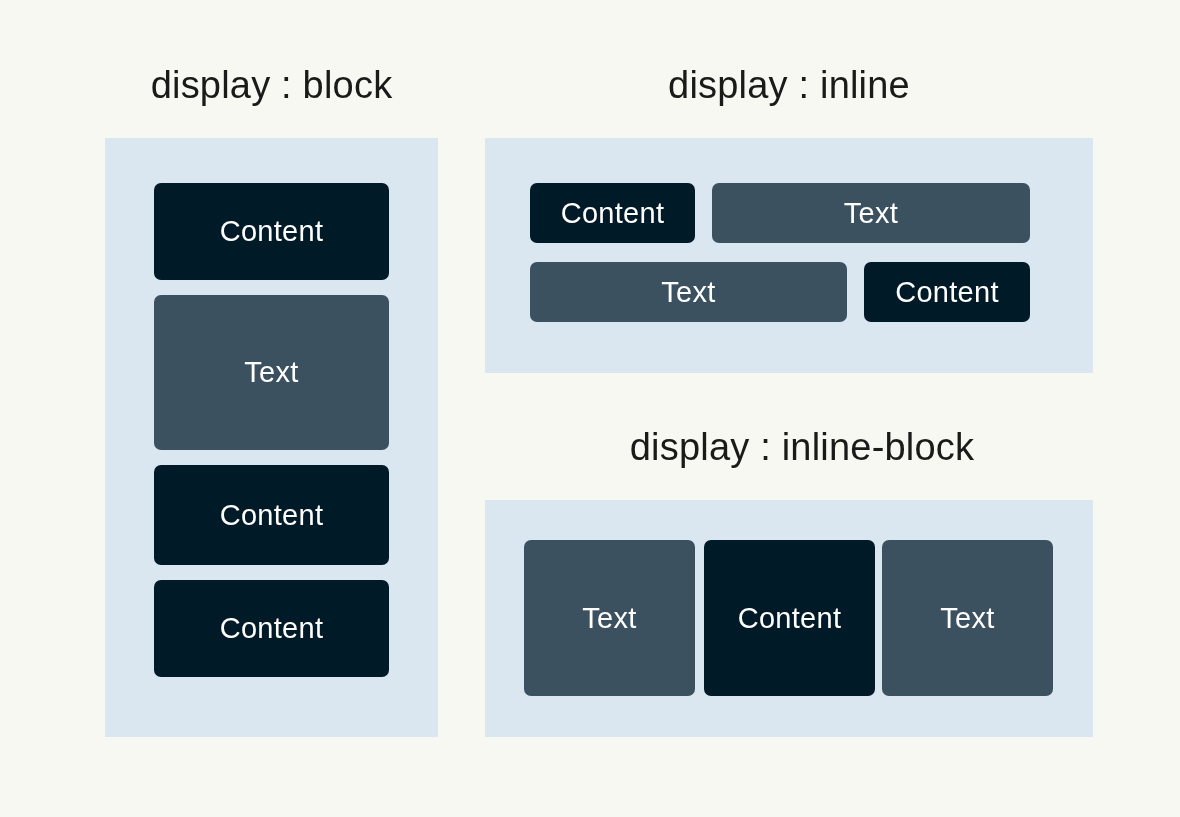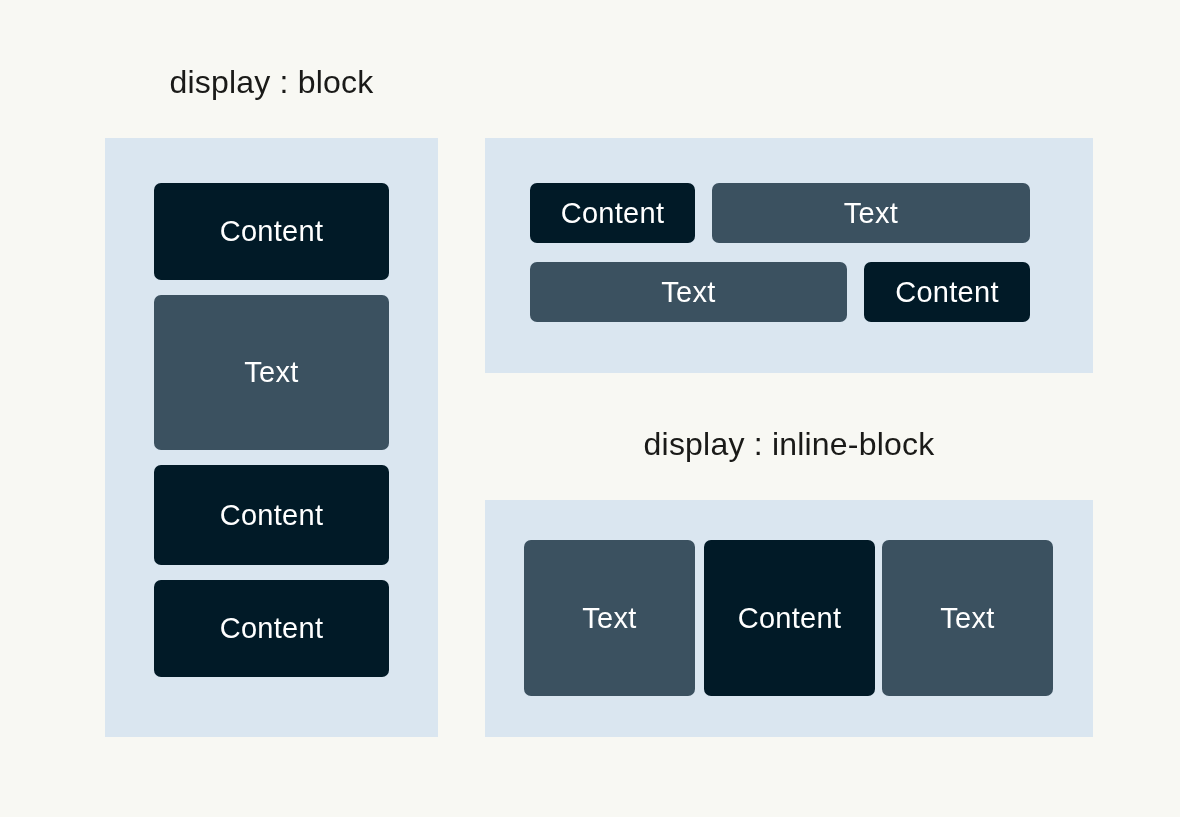--- a/index.html
+++ b/index.html
@@ -16,30 +16,30 @@
   .canvas {
     position: relative;
     width: 1180px;
     height: 817px;
   }
 
   
   .section-title {
     position: absolute;
     color: #1a1a18;
-    font-size: 32px;
+    font-size: 38px;
     font-weight: 400;
     letter-spacing: 0.2px;
     white-space: nowrap;
     text-align: center;
     line-height: 1;
   }
   #title-block   { left: 105px; top: 66px;  width: 333px; }
   #title-inline  { left: 485px; top: 66px;  width: 608px; }
-  #title-iblock  { left: 485px; top: 428px; width: 608px; }
+  #title-iblock  { left: 498px; top: 428px; width: 608px; }
 
   
   .panel {
     position: absolute;
     background: #dae6f0;
     box-sizing: border-box;
   }
   #panel-block  { left: 105px; top: 138px; width: 333px; height: 599px; }
   #panel-inline { left: 485px; top: 138px; width: 608px; height: 235px; }
   #panel-iblock { left: 485px; top: 500px; width: 608px; height: 237px; }
@@ -94,20 +94,21 @@
       <span>Text</span>
     </div>
     <div class="box dark" id="blk-b3">
       <span>Content</span>
     </div>
     <div class="box dark" id="blk-b4">
       <span>Content</span>
     </div>
   </div>
 
+  <div class="section-title" id="title-inline">display : inline</div>
 
   <div class="panel" id="panel-inline">
     <div class="box dark" id="inl-b1">
       <span>Content</span>
     </div>
     <div class="box slate" id="inl-b2">
       <span>Text</span>
     </div>
     <div class="box slate" id="inl-b3">
       <span>Text</span>

